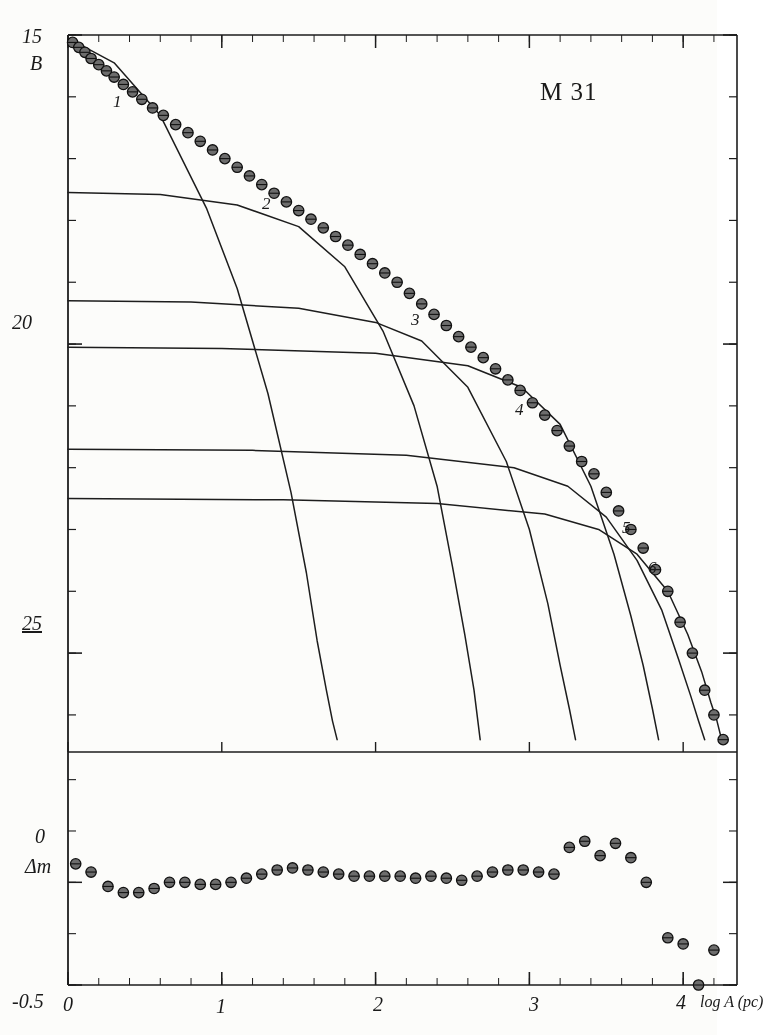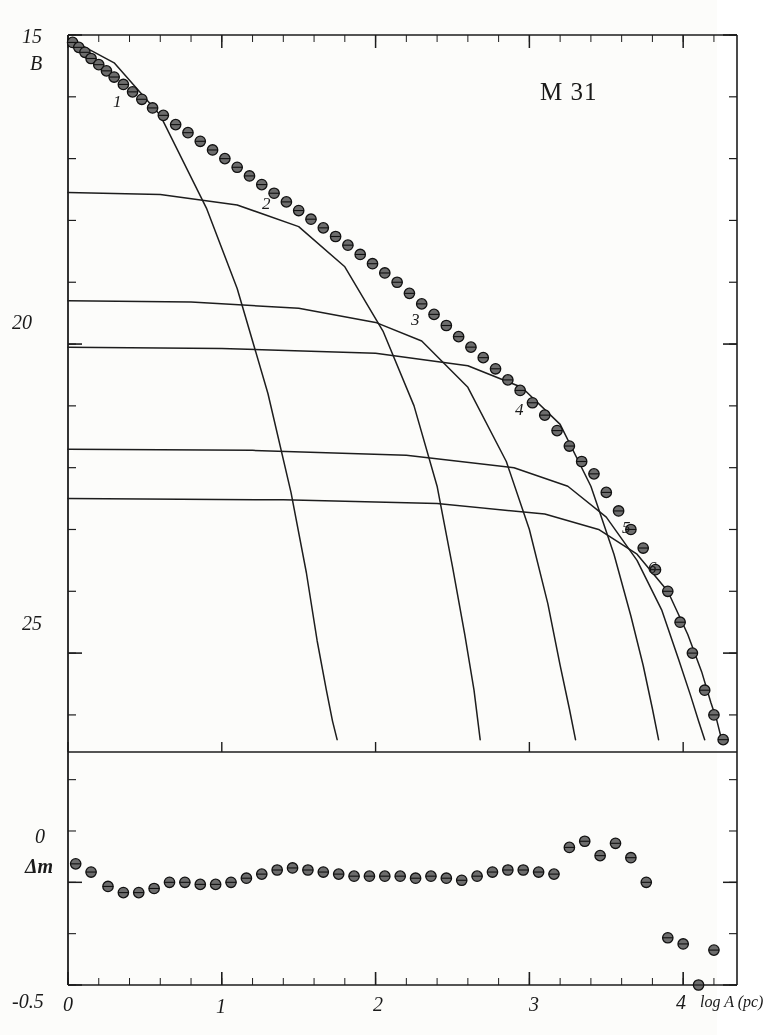--- a/index.html
+++ b/index.html
@@ -572,24 +572,24 @@
         <g>
           <circle cx="713.93" cy="950.09" r="5.2" fill="#6d6d6d" stroke="#111" stroke-width="1.3"></circle>
           <line x1="708.73" y1="950.09" x2="719.13" y2="950.09" stroke="#111" stroke-width="1.1"></line>
         </g>
       </g>
   </svg>
 
   <div class="lbl axis-num" style="left:22px; top:25px;">15</div>
   <div class="lbl axis-name" style="left:30px; top:52px;">B</div>
   <div class="lbl axis-num" style="left:12px; top:311px;">20</div>
-  <div class="lbl axis-num" style="left:22px; top:612px;">25</div>
+  <div class="lbl axis-num" style="left:22px; top:612px;text-decoration:underline;">25</div>
 
   <div class="lbl axis-num" style="left:35px; top:825px;">0</div>
-  <div class="lbl axis-name" style="left:25px; top:855px;font-weight:bold;">Δm</div>
+  <div class="lbl axis-name" style="left:25px; top:855px;">Δm</div>
   <div class="lbl axis-num" style="left:4px; top:990px;margin-left:8px;">-0.5</div>
 
   <div class="lbl axis-num" style="left:63px; top:993px;">0</div>
   <div class="lbl axis-num" style="left:216px; top:995px;">1</div>
   <div class="lbl axis-num" style="left:373px; top:993px;">2</div>
   <div class="lbl axis-num" style="left:529px; top:993px;">3</div>
   <div class="lbl axis-num" style="left:676px; top:991px;">4</div>
   <div class="lbl axis-name" style="left:700px; top:993px; font-size:16px;">log A (pc)</div>
 
   <div class="lbl obj-title" style="left:540px; top:78px;">M 31</div>

